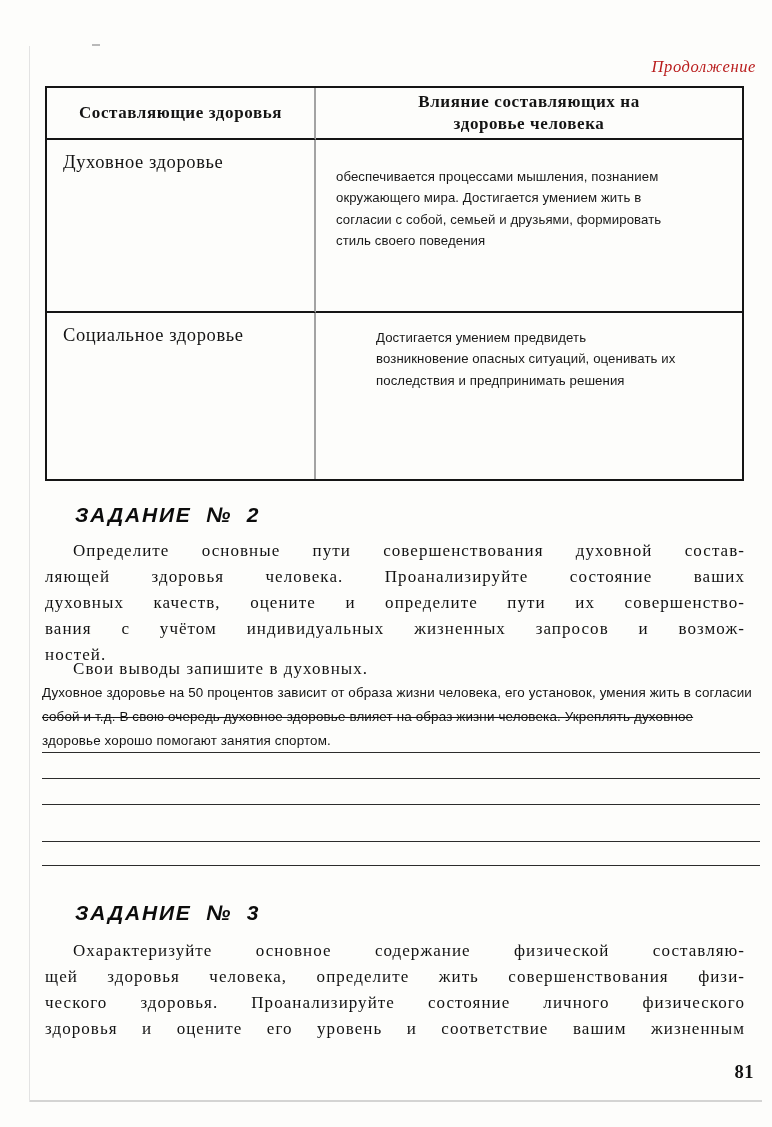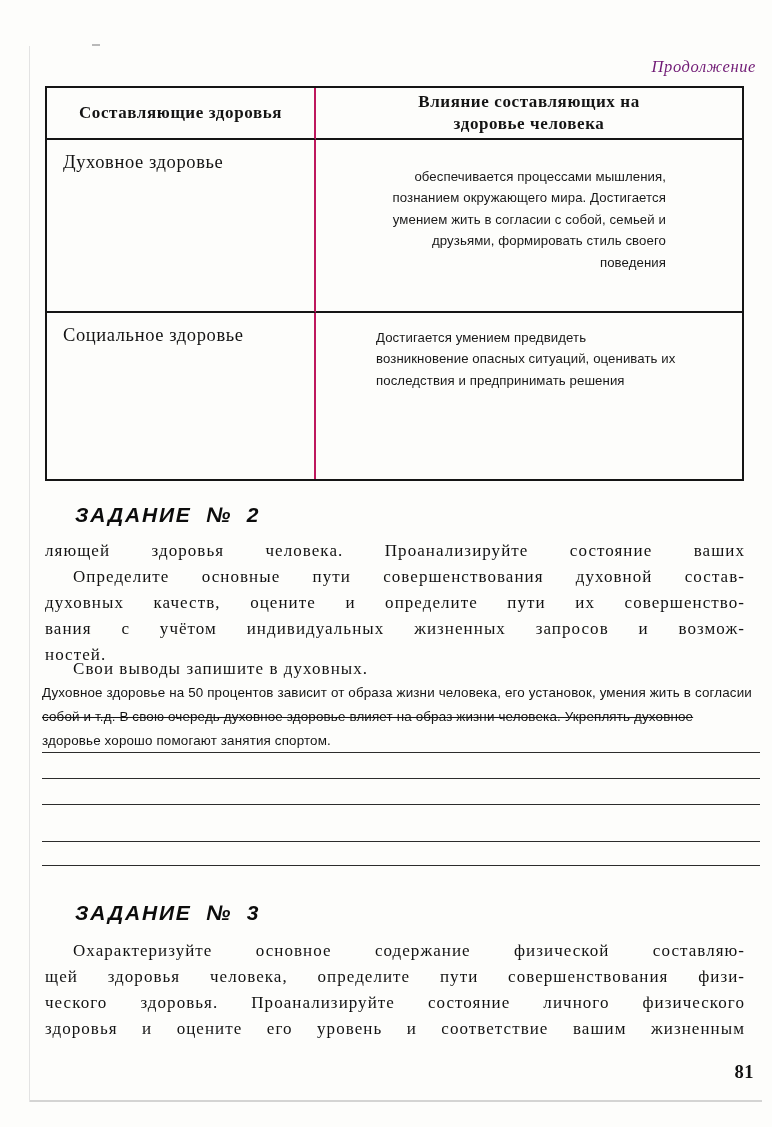--- a/index.html
+++ b/index.html
@@ -12,43 +12,43 @@
     color:#141414;
     overflow:hidden;
   }
   
   .scan-bottom{position:absolute;left:30px;top:1100px;width:732px;height:2px;background:#c9c9c9;opacity:.8;}
   .scan-left{position:absolute;left:29px;top:46px;width:1px;height:1056px;background:#e3e3e3;}
   .scan-speck{position:absolute;left:92px;top:44px;width:8px;height:2px;background:#b9b9b9;}
 
   .continuation{
     position:absolute;top:57px;right:16px;
-    font-style:italic;font-size:16.5px;letter-spacing:.6px;color:#701a75;
+    font-style:italic;font-size:16.5px;letter-spacing:.6px;color:#b91c1c;
   }
 
   
   .health-table{
     position:absolute;left:45px;top:86px;width:699px;height:395px;
     box-sizing:border-box;border:2.5px solid #151515;
     display:grid;
     grid-template-columns:269px 1fr;
     grid-template-rows:52px 173px auto;
   }
   .cell{box-sizing:border-box;}
-  .cell.col1{border-right:2px solid #be185d;}
+  .cell.col1{border-right:2px solid #a3a3a3;}
   .cell.hdr{border-bottom:2px solid #151515;display:flex;align-items:center;justify-content:center;text-align:center;
     font-weight:bold;font-size:17px;letter-spacing:.6px;line-height:1.3;}
   .hdr-inner2{max-width:250px;}
   .cell.r1{border-bottom:2px solid #151515;}
   .component-cell{padding:12px 8px 16px 16px;font-size:18.5px;letter-spacing:.6px;}
   .influence-cell{
     font-family:"Liberation Sans", sans-serif;
     font-size:13.2px;line-height:1.62;letter-spacing:.1px;color:#181818;
   }
-  .influence-cell.r1{padding:26px 76px 0 48px;text-align:right;}
+  .influence-cell.r1{padding:26px 76px 0 20px;}
   .influence-cell.r2{padding:14px 60px 0 60px;}
 
   
   .task-heading{
     position:absolute;left:75px;
     font-family:"Liberation Sans", sans-serif;
     font-weight:bold;font-style:italic;
     font-size:21px;letter-spacing:1.8px;word-spacing:7px;color:#0c0c0c;
   }
   .task2-heading{top:503px;}
@@ -120,22 +120,22 @@
       <span>Социальное здоровье</span>
     </div>
     <div class="cell influence-cell r2">
       <span>Достигается умением предвидеть возникновение опасных ситуаций, оценивать их последствия и предпринимать решения</span>
     </div>
   </div>
 
   <div class="task-heading task2-heading">ЗАДАНИЕ № 2</div>
 
   <div class="body-par task2-par">
+    <div class="pline first">Определите основные пути совершенствования духовной состав-</div>
     <div class="pline">ляющей здоровья человека. Проанализируйте состояние ваших</div>
-    <div class="pline first">Определите основные пути совершенствования духовной состав-</div>
     <div class="pline">духовных качеств, оцените и определите пути их совершенство-</div>
     <div class="pline">вания с учётом индивидуальных жизненных запросов и возмож-</div>
     <div class="pline lastline">ностей.</div>
   </div>
 
   <div class="instruction">Свои выводы запишите в духовных.</div>
 
   <div class="answer-block">
     <div class="answer-line">Духовное здоровье на 50 процентов зависит от образа жизни человека, его установок, умения жить в согласии</div>
     <div class="answer-line struck">собой и т.д. В свою очередь духовное здоровье влияет на образ жизни человека. Укреплять духовное</div>
@@ -145,20 +145,20 @@
   <div class="rule r1"></div>
   <div class="rule r2"></div>
   <div class="rule r3"></div>
   <div class="rule r4"></div>
   <div class="rule r5"></div>
 
   <div class="task-heading task3-heading">ЗАДАНИЕ № 3</div>
 
   <div class="body-par task3-par">
     <div class="pline first">Охарактеризуйте основное содержание физической составляю-</div>
-    <div class="pline">щей здоровья человека, определите пути совершенствования физи-</div>
+    <div class="pline">щей здоровья человека, определите жить совершенствования физи-</div>
     <div class="pline">ческого здоровья. Проанализируйте состояние личного физического</div>
     <div class="pline">здоровья и оцените его уровень и соответствие вашим жизненным</div>
   </div>
 
   <div class="page-number">81</div>
 
 </div>
 
 </body></html>

